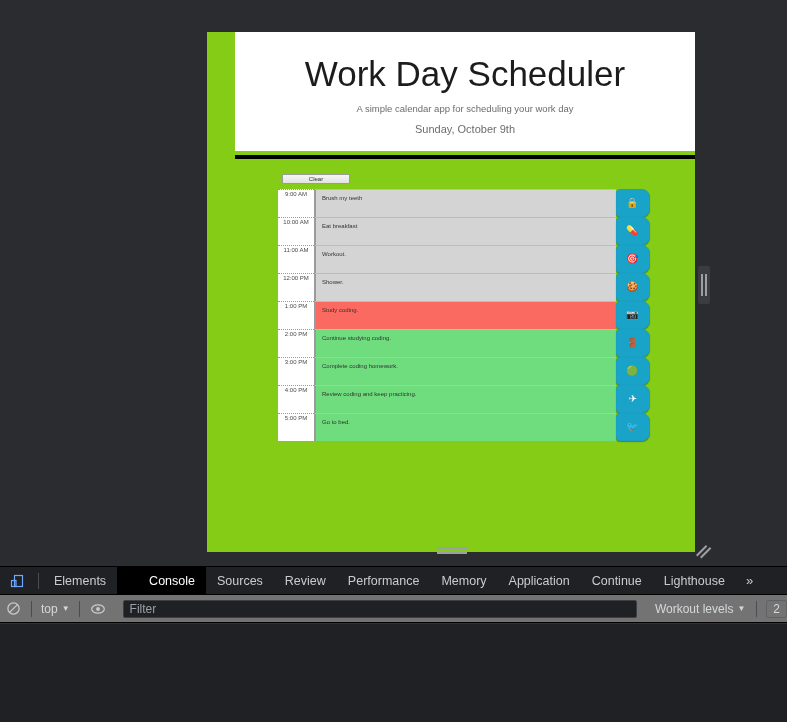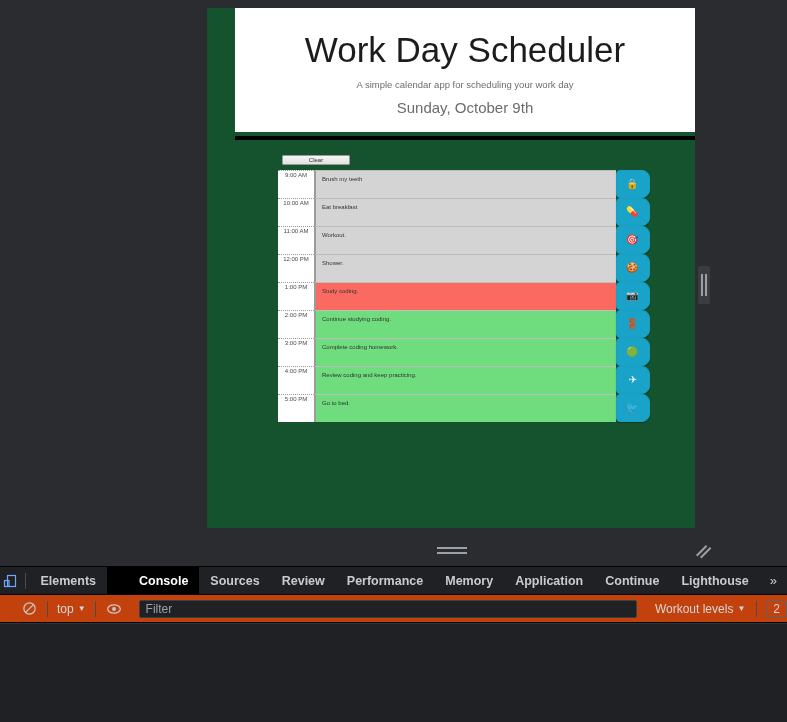--- a/index.html
+++ b/index.html
@@ -21,24 +21,24 @@
   
   #emulation-area {
     position: absolute;
     left: 0; top: 0;
     width: 787px;
     height: 566px;
     background: #2b2c2f;
   }
   #device-frame {
     position: absolute;
-    left: 207px; top: 8px;
+    left: 207px; top: 32px;
     width: 488px;
     height: 520px;
-    background: #14532d;
+    background: #84cc16;
     overflow: hidden;
     padding-left: 28px;
   }
 
   
   #device-handle-right {
     position: absolute;
     left: 698px; top: 266px;
     width: 12px; height: 38px;
     background: #3b3c40;
@@ -83,21 +83,21 @@
     color: #1c1c1c;
     letter-spacing: 0px;
     line-height: 40px;
   }
   .jumbotron .subtitle {
     font-size: 9.5px;
     color: #6c6c6c;
     margin-top: 9px;
   }
   .jumbotron .currentDay {
-    font-size: 15px;
+    font-size: 11px;
     color: #6c6c6c;
     margin-top: 9px;
   }
   .header-rule {
     height: 4px;
     background: #000000;
     margin: 4px 0 0 0;
   }
 
   .container {
@@ -202,42 +202,41 @@
     width: 1px; height: 16px; background: #4a4c50; margin: 0 4px;
   }
   .dt-tab {
     padding: 0 11px;
     height: 28px;
     line-height: 28px;
     font-size: 12.5px;
     color: #c9cccf;
     cursor: pointer;
     white-space: nowrap;
-    font-weight: bold;
   }
   .dt-tab.active {
     background: #000000;
     color: #ffffff;
     padding-left: 32px;
   }
   #dt-more {
     color: #c9cccf;
     font-size: 13px;
     padding: 0 10px;
     line-height: 28px;
     cursor: pointer;
   }
 
   #devtools-toolbar {
     display: flex;
     align-items: center;
     height: 28px;
-    background: #c2410c;
+    background: #737373;
     border-bottom: 1px solid #000;
-    padding-left: 16px;
+    padding-left: 0;
   }
   .tb-icon {
     width: 26px; height: 22px;
     display: flex; align-items: center; justify-content: center;
     cursor: pointer;
   }
   .tb-sep { width: 1px; height: 16px; background: #4a4c50; margin: 0 5px; }
   #context-select {
     font-size: 12px; color: #d5d8db; cursor: pointer;
     display: flex; align-items: center; gap: 4px; padding: 0 4px;

